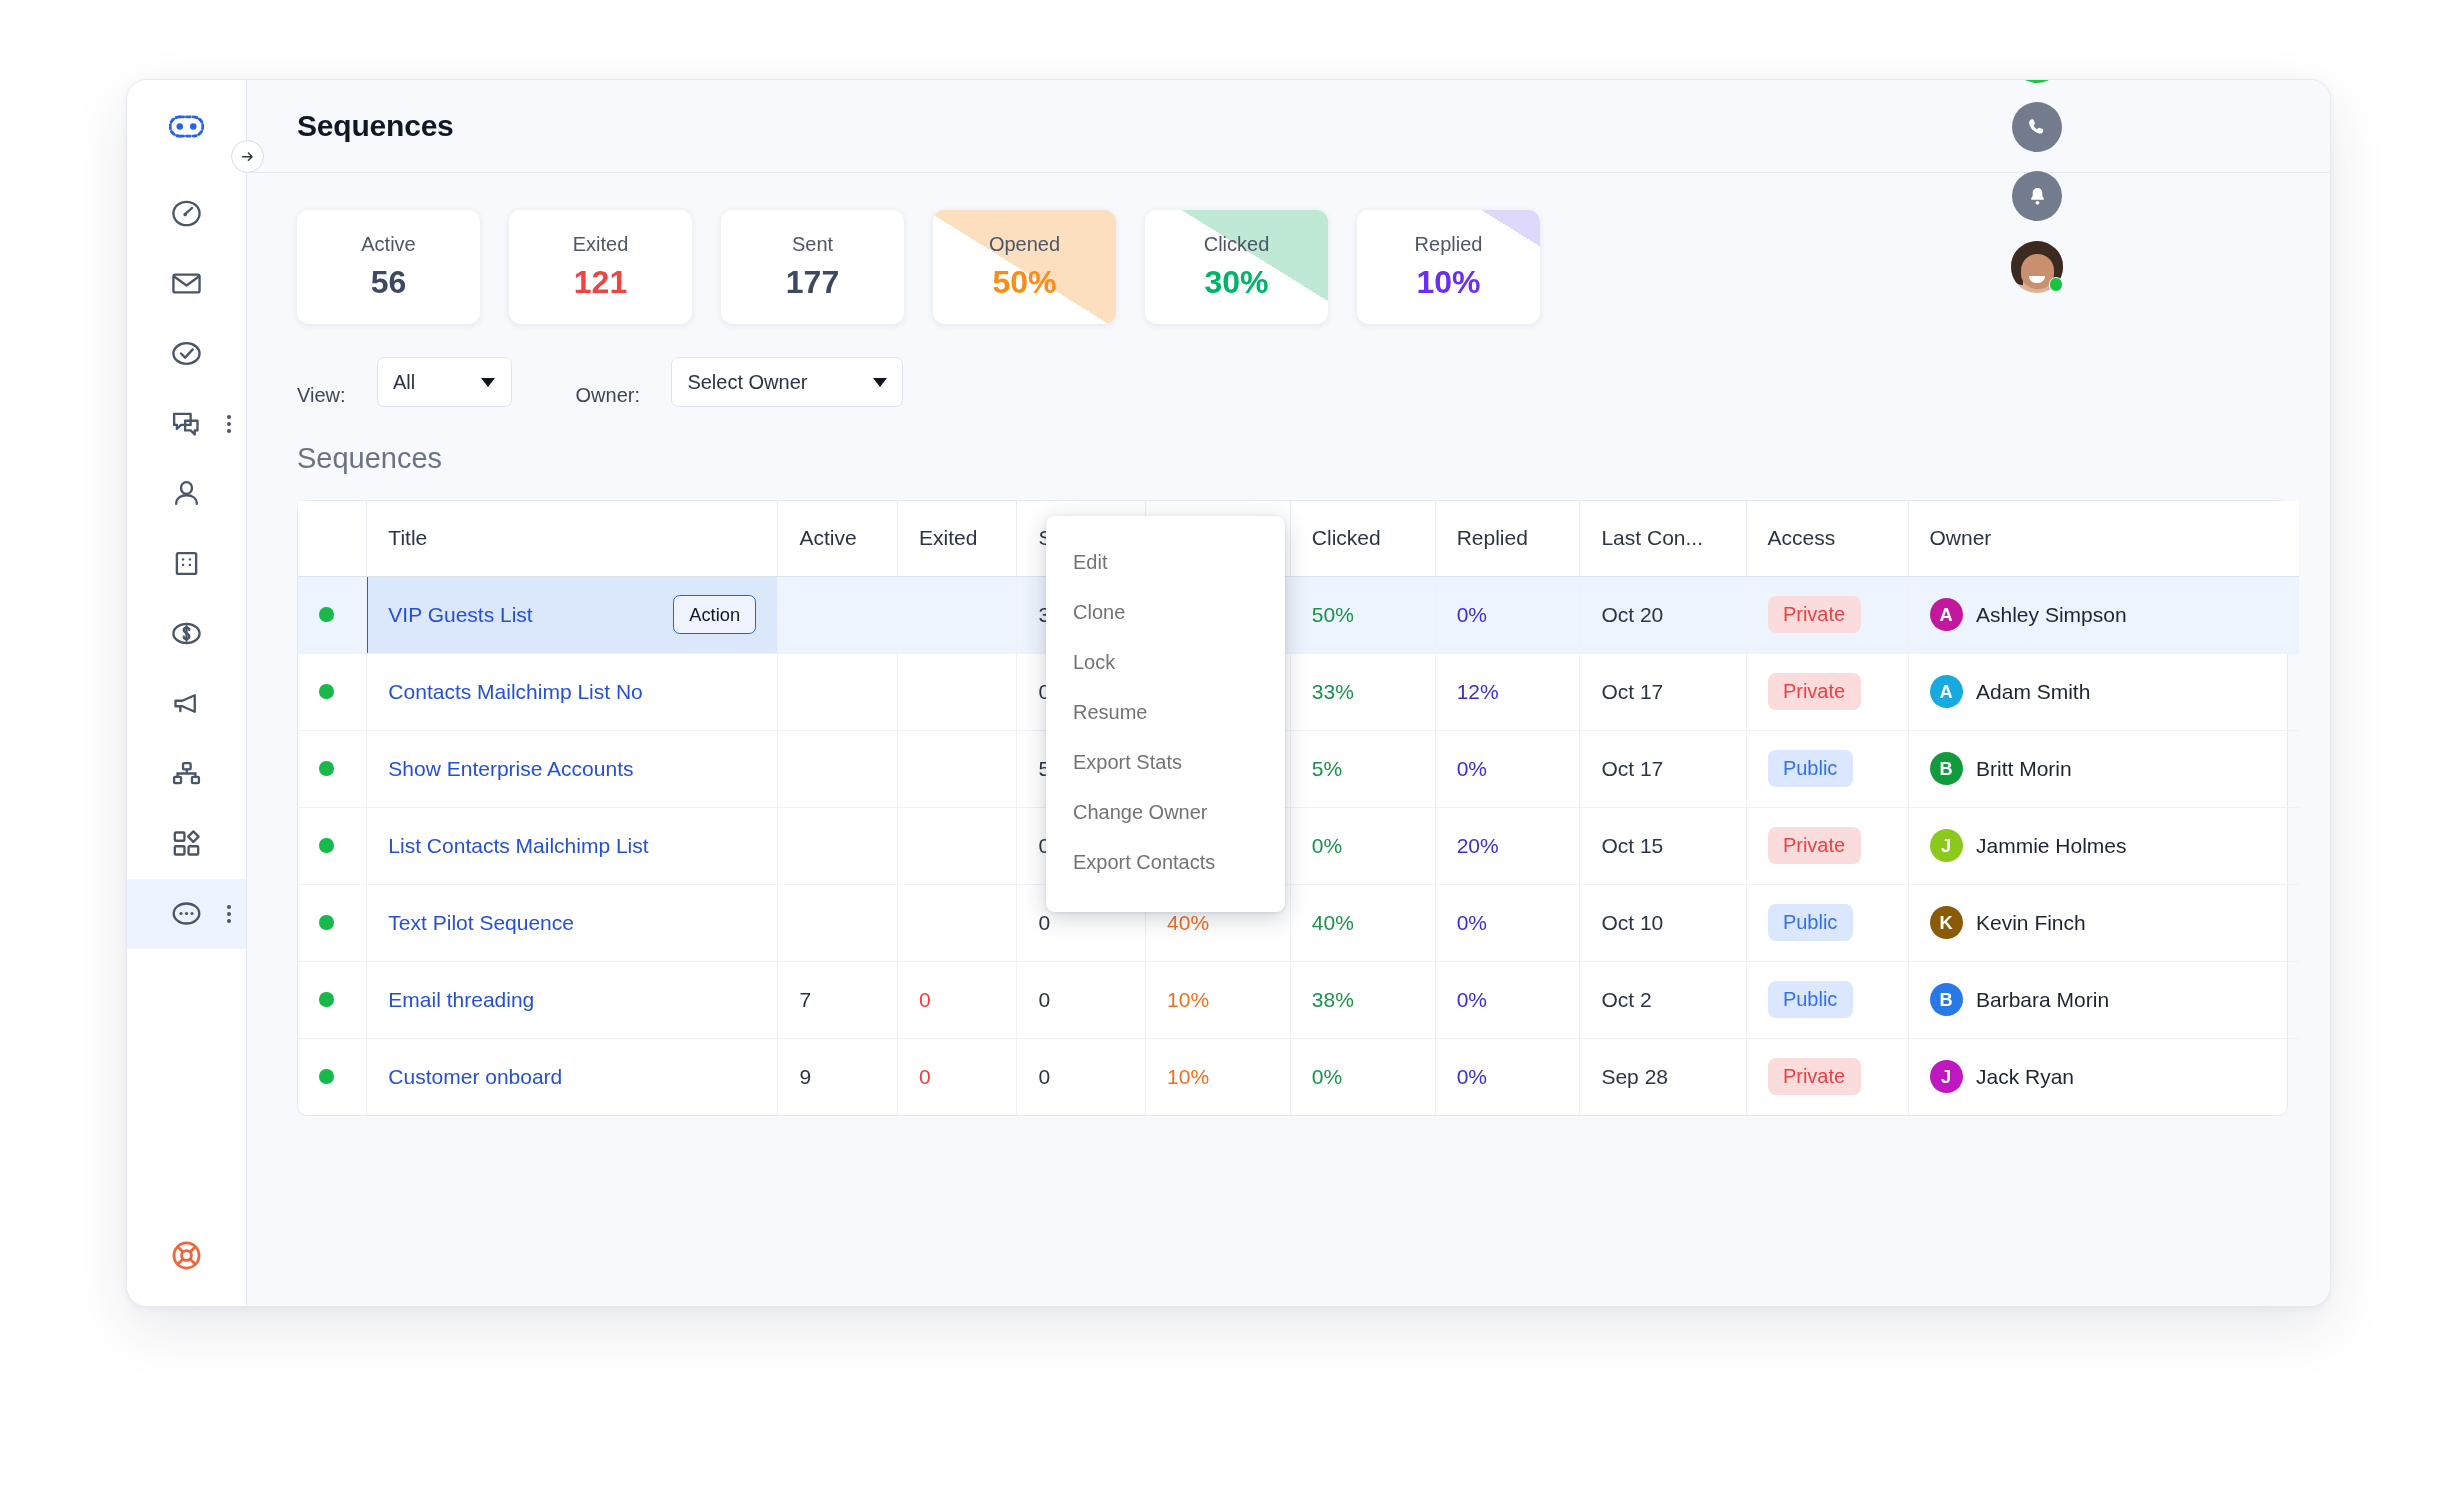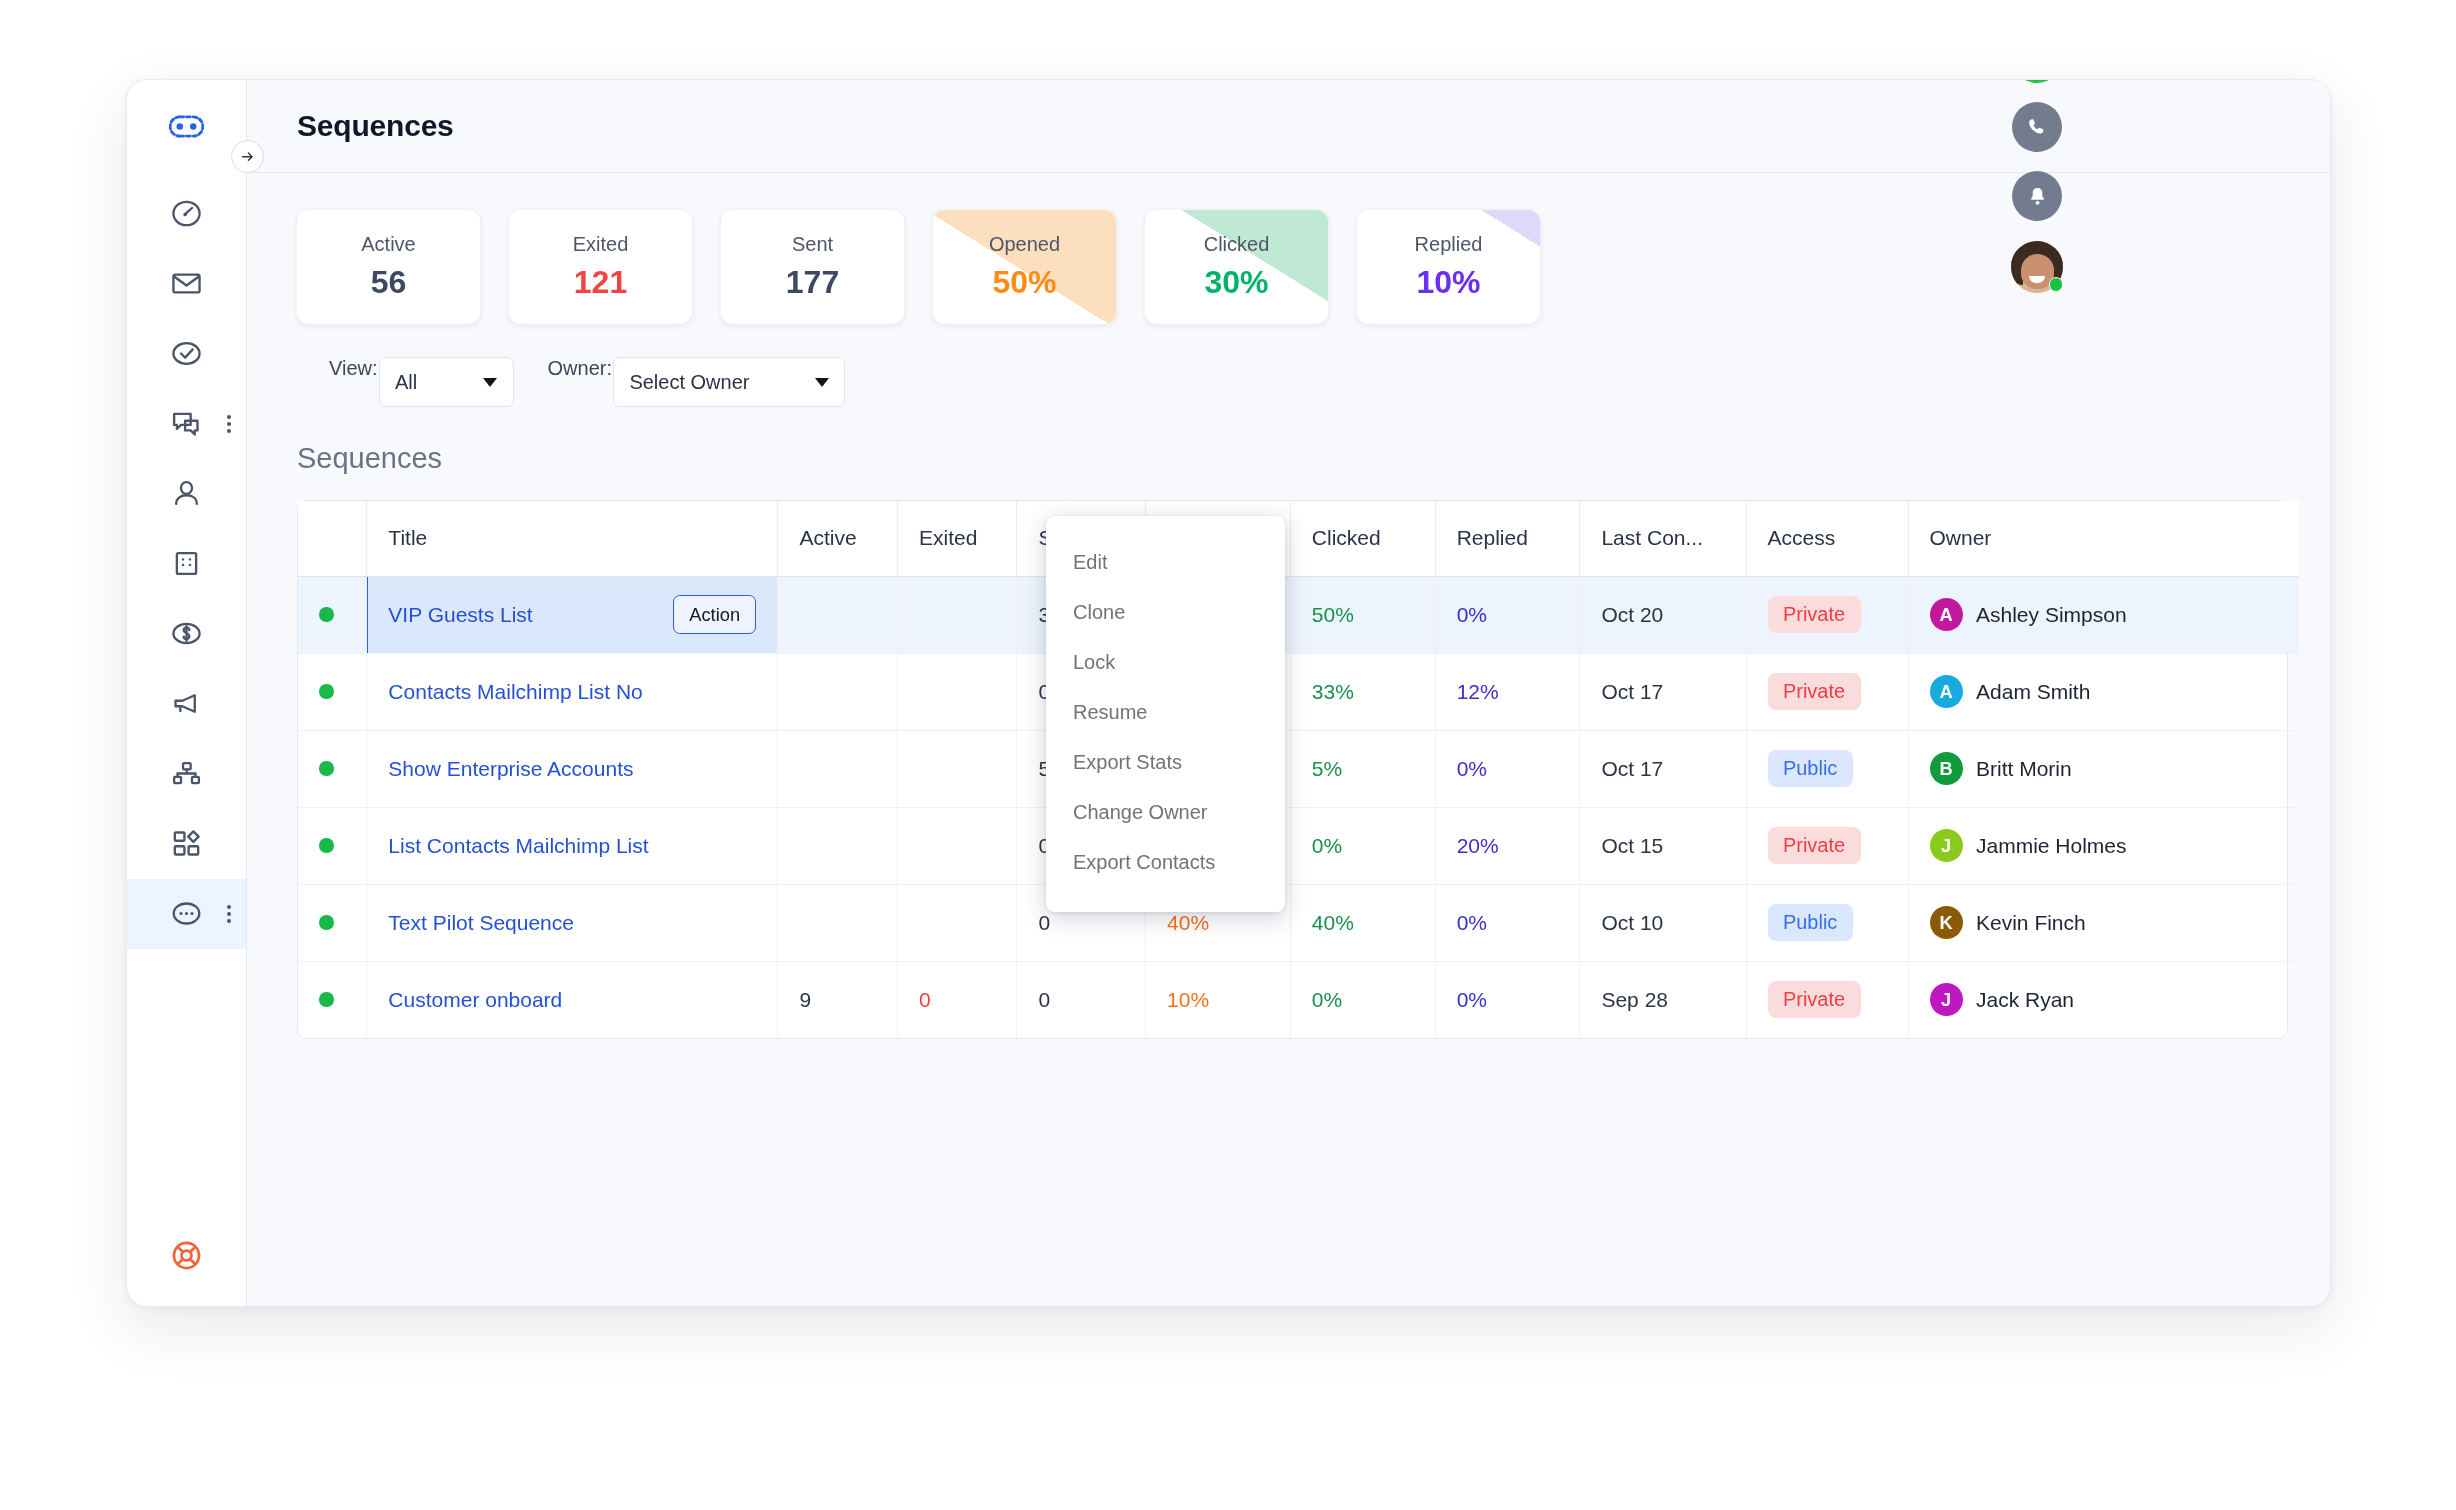--- a/index.html
+++ b/index.html
@@ -217,24 +217,23 @@
     gap: 8.7px;
     position: relative;
     overflow: hidden;
   }
   .stat-label { font-size: 20px; color: #4e5668; position: relative; z-index: 2; }
   .stat-value { font-size: 32px; font-weight: bold; position: relative; z-index: 2; }
   .stat-wedge { position: absolute; inset: 0; z-index: 1; }
 
   
   .filters {
-    display: flex; align-items: flex-start;
-    gap: 1px;
+    display: flex; align-items: flex-end;
+    gap: 31px;
     margin-top: 33px;
-    margin-left: 32px;
   }
   .filter-label { font-size: 20px; color: #3d4759; }
   .select-box {
     height: 50px;
     background: #fff;
     border: 1px solid #dfe4ee;
     border-radius: 6.8px;
     display: flex; align-items: center;
     padding: 0 15.4px;
     gap: 25px;
@@ -788,20 +787,38 @@
               <td>Oct 10</td>
               <td><span class="badge badge-public">Public</span></td>
               <td>
                 <div class="owner-cell">
                   <span class="ow-avatar" style="background:#8a5a07">K</span>
                   <span class="ow-name">Kevin Finch</span>
                 </div>
               </td>
             </tr>
 
+            <tr>
+              <td><span class="dot-green"></span></td>
+              <td><span class="row-title">Email threading</span></td>
+              <td>7</td>
+              <td class="num-exited">0</td>
+              <td>0</td>
+              <td class="pct-opened">10%</td>
+              <td class="pct-clicked">38%</td>
+              <td class="pct-replied">0%</td>
+              <td>Oct 2</td>
+              <td><span class="badge badge-public">Public</span></td>
+              <td>
+                <div class="owner-cell">
+                  <span class="ow-avatar" style="background:#2779e8">B</span>
+                  <span class="ow-name">Barbara Morin</span>
+                </div>
+              </td>
+            </tr>
 
             <tr>
               <td><span class="dot-green"></span></td>
               <td><span class="row-title">Customer onboard</span></td>
               <td>9</td>
               <td class="num-exited">0</td>
               <td>0</td>
               <td class="pct-opened">10%</td>
               <td class="pct-clicked">0%</td>
               <td class="pct-replied">0%</td>

